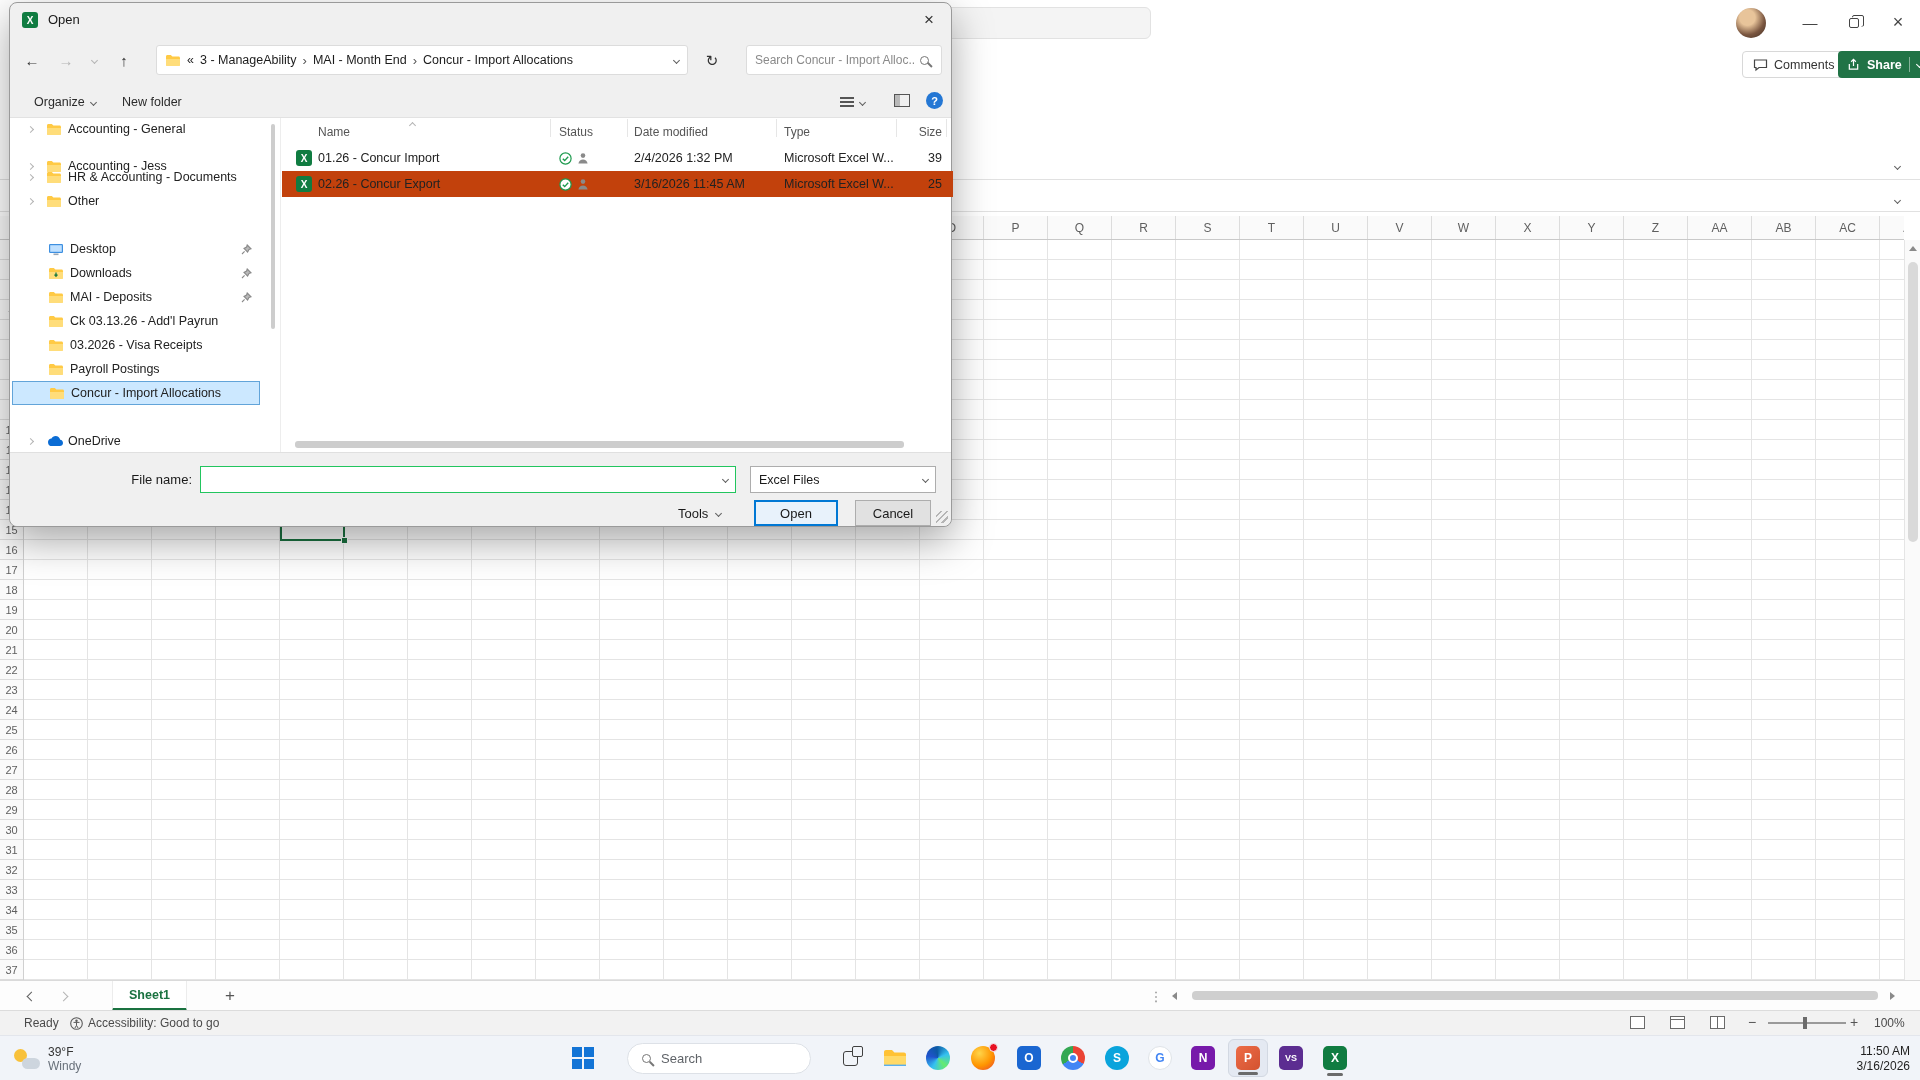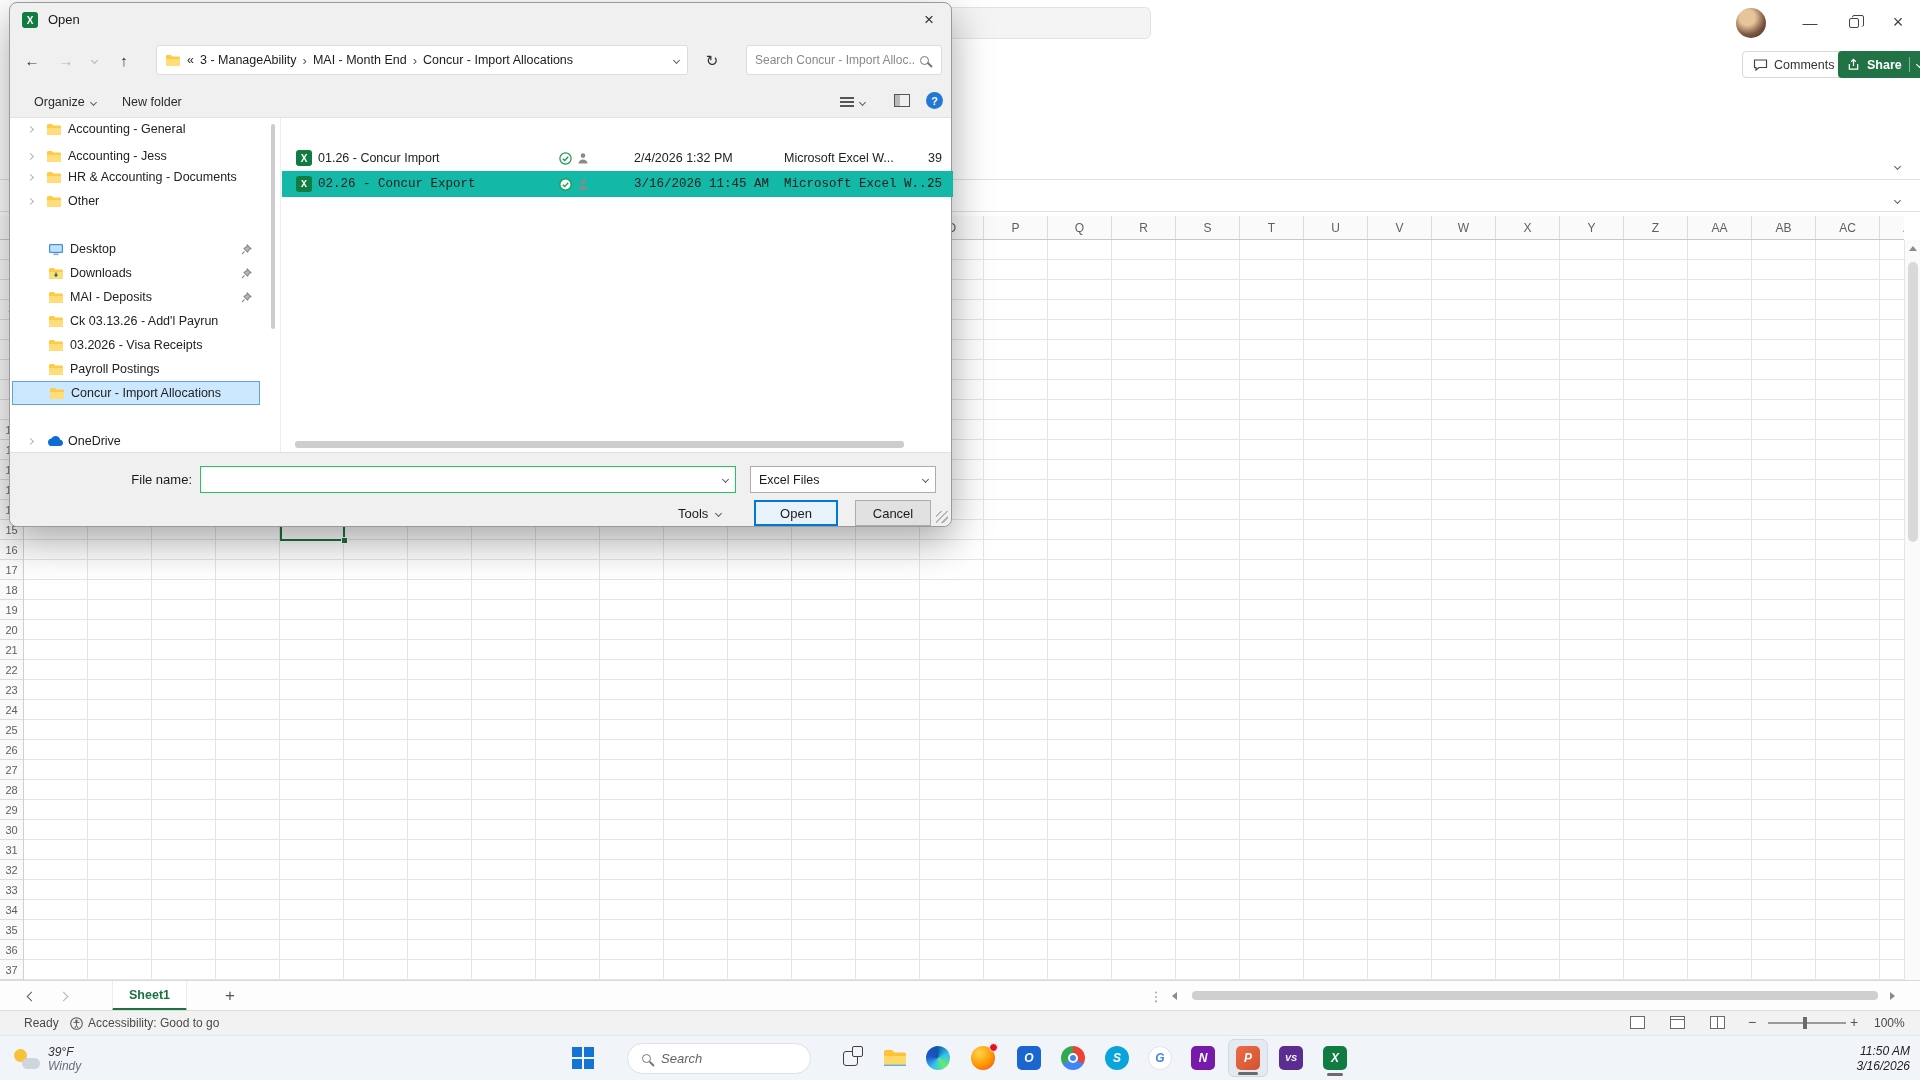--- a/index.html
+++ b/index.html
@@ -88,39 +88,39 @@
   .side-item{position:absolute;left:0;width:258px;height:24px;display:flex;align-items:center;font-size:12.5px;color:#222;}
   .side-item .tchv{position:absolute;left:18px;}
   .side-item .fic{position:absolute;left:36px;display:inline-flex;}
   .side-item .lbl{position:absolute;left:58px;white-space:nowrap;}
   .side-item.quick .fic{left:38px;}
   .side-item.quick .lbl{left:60px;}
   .side-item .pin{position:absolute;right:16px;display:inline-flex;}
   .side-item.sel{left:2px;width:248px;background:#cce8ff;border:1px solid #62a4d9;}
   .flrow{position:absolute;left:272px;width:671px;height:26px;font-size:12.5px;color:#222;}
   .flrow.hdr{color:#555;font-size:12px;}
-  .flrow.sel{background:#14b8a6;font-family:Liberation Mono, monospace;}
+  .flrow.sel{background:#c2410c;}
   .flrow>span{position:absolute;top:0;line-height:26px;white-space:nowrap;}
   .fl-icon{left:14px;top:5px !important;line-height:normal !important;}
   .fl-name{left:36px;}
   .fl-status{left:277px;display:flex;gap:5px;align-items:center;height:26px;}
   .fl-date{left:352px;}
   .fl-type{left:502px;}
   .fl-size{left:600px;width:60px;text-align:right;}
   .hdr-vline{position:absolute;top:4px;height:18px;width:1px;background:#e6e6e6;}
   #dlg-footer{left:0;top:449px;width:941px;height:74px;background:#f0f0f0;border-top:1px solid #e0e0e0;border-radius:0 0 8px 8px;}
   .combo{position:absolute;height:27px;background:#fff;border:1px solid #22c55e;display:flex;align-items:center;}
   .combo input{flex:1;border:0;outline:0;height:100%;padding:0 6px;font-size:12.5px;font-family:"Liberation Sans",sans-serif;}
   .combo .dd{width:20px;height:100%;display:flex;align-items:center;justify-content:center;}
   .pushbtn{position:absolute;height:26px;display:flex;align-items:center;justify-content:center;font-size:13px;background:#e1e1e1;border:1px solid #adadad;color:#1a1a1a;}
   .pushbtn.default{background:#e8f2fb;border:1px solid #0078d4;box-shadow:inset 0 0 0 1px #0078d4;}
   #dlg-grip{right:3px;bottom:3px;width:12px;height:12px;background:repeating-linear-gradient(135deg,transparent 0 3px,#b5b5b5 3px 4.5px);}
 
   
-  #taskbar{left:0;top:1035px;width:1920px;height:45px;background:#f1f4f9;border-top:1px solid #e3e6ec;z-index:100;font-style:italic;}
+  #taskbar{left:0;top:1035px;width:1920px;height:45px;background:#f1f4f9;border-top:1px solid #e3e6ec;z-index:100;}
   .tb-slot{position:absolute;top:3px;width:40px;height:38px;display:flex;align-items:center;justify-content:center;border-radius:6px;}
   .tb-slot.active{background:#e4e9f2;border:1px solid #d2d8e2;}
   .tb-ind{position:absolute;bottom:1px;left:50%;transform:translateX(-50%);height:3px;border-radius:2px;background:#6b6b6b;}
   .appsq{width:24px;height:24px;border-radius:5px;display:flex;align-items:center;justify-content:center;color:#fff;font-weight:700;font-size:12px;}
   .appcirc{width:24px;height:24px;border-radius:50%;display:flex;align-items:center;justify-content:center;color:#fff;font-weight:700;font-size:12px;position:relative;}
   #winlogo{display:grid;grid-template-columns:10px 10px;grid-template-rows:10px 10px;gap:2px;}
   #winlogo span{background:#1374d6;}
   #tb-search{left:627px;top:7px;width:184px;height:31px;background:#fff;border:1px solid #dde1e7;border-radius:16px;display:flex;align-items:center;gap:10px;padding:0 14px;font-size:13px;color:#5f6368;}
   .badge{position:absolute;right:-3px;top:-3px;width:9px;height:9px;border-radius:50%;background:#e81123;border:1.5px solid #f1f4f9;}
   #tb-clock{right:10px;top:0;height:45px;display:flex;flex-direction:column;justify-content:center;text-align:right;font-size:12px;color:#1f1f1f;line-height:15px;}
@@ -334,21 +334,21 @@
       <div class="side-item" style="top:-1px;">
         <span class="tchv chv sm right lt"></span>
         <span class="fic">
             <svg width="16" height="13" viewBox="0 0 16 13">
               <path d="M1 2.5C1 1.7 1.6 1 2.4 1h3.4l1.6 1.6h6.2c.8 0 1.4.7 1.4 1.5v6.4c0 .8-.6 1.5-1.4 1.5H2.4C1.6 12 1 11.3 1 10.5z" fill="#ffca45"></path>
               <path d="M1 5h14v5.5c0 .8-.6 1.5-1.4 1.5H2.4C1.6 12 1 11.3 1 10.5z" fill="#ffdd7a"></path>
             </svg>
           </span>
         <span class="lbl">Accounting - General</span>
       </div>
-      <div class="side-item" style="top:26px;text-align:center;">
+      <div class="side-item" style="top:36px;text-align:center;">
         <span class="tchv chv sm right lt"></span>
         <span class="fic">
             <svg width="16" height="13" viewBox="0 0 16 13">
               <path d="M1 2.5C1 1.7 1.6 1 2.4 1h3.4l1.6 1.6h6.2c.8 0 1.4.7 1.4 1.5v6.4c0 .8-.6 1.5-1.4 1.5H2.4C1.6 12 1 11.3 1 10.5z" fill="#ffca45"></path>
               <path d="M1 5h14v5.5c0 .8-.6 1.5-1.4 1.5H2.4C1.6 12 1 11.3 1 10.5z" fill="#ffdd7a"></path>
             </svg>
           </span>
         <span class="lbl">Accounting - Jess</span>
       </div>
       <div class="side-item" style="top:47px;">
@@ -460,20 +460,33 @@
               <path d="M4.5 11h9.3c1.8 0 3.2-1.4 3.2-3.1 0-1.6-1.2-2.9-2.8-3.1C13.7 2.6 11.8 1 9.6 1 7.8 1 6.2 2 5.5 3.6 3.6 3.7 2 5.2 2 7.1 2 9.2 3.1 11 4.5 11z" fill="#0b6cd4"></path>
             </svg>
           </span>
         <span class="lbl">OneDrive</span>
       </div>
 
       <div class="abs" style="left:261px;top:6px;width:4px;height:205px;background:#cdcdcd;border-radius:2px;"></div>
       <div class="abs" style="left:270px;top:0;width:1px;height:334px;background:#ededed;"></div>
     </div>
 
+    <div class="flrow hdr" style="top:116px;">
+      <span class="fl-name">Name</span>
+      <span class="abs chv sm up lt" style="left:128px;top:4px;"></span>
+      <span class="fl-status">Status</span>
+      <span class="fl-date">Date modified</span>
+      <span class="fl-type">Type</span>
+      <span class="fl-size">Size</span>
+      <span class="hdr-vline" style="left:268px;"></span>
+      <span class="hdr-vline" style="left:345px;"></span>
+      <span class="hdr-vline" style="left:494px;"></span>
+      <span class="hdr-vline" style="left:614px;"></span>
+      <span class="hdr-vline" style="left:664px;"></span>
+    </div>
 
     <div class="flrow" style="top:142px;">
       <span class="fl-icon xlic"></span>
       <span class="fl-name">01.26 - Concur Import</span>
       <span class="fl-status">
         <svg width="13" height="13" viewBox="0 0 13 13">
             <circle cx="6.5" cy="6.5" r="5.6" fill="#fff" stroke="#1d9a4e" stroke-width="1.2"></circle>
             <path d="M3.8 6.7 5.7 8.6 9.2 4.8" stroke="#1d9a4e" stroke-width="1.4" fill="none"></path>
           </svg>
         <svg width="12" height="13" viewBox="0 0 12 13">

